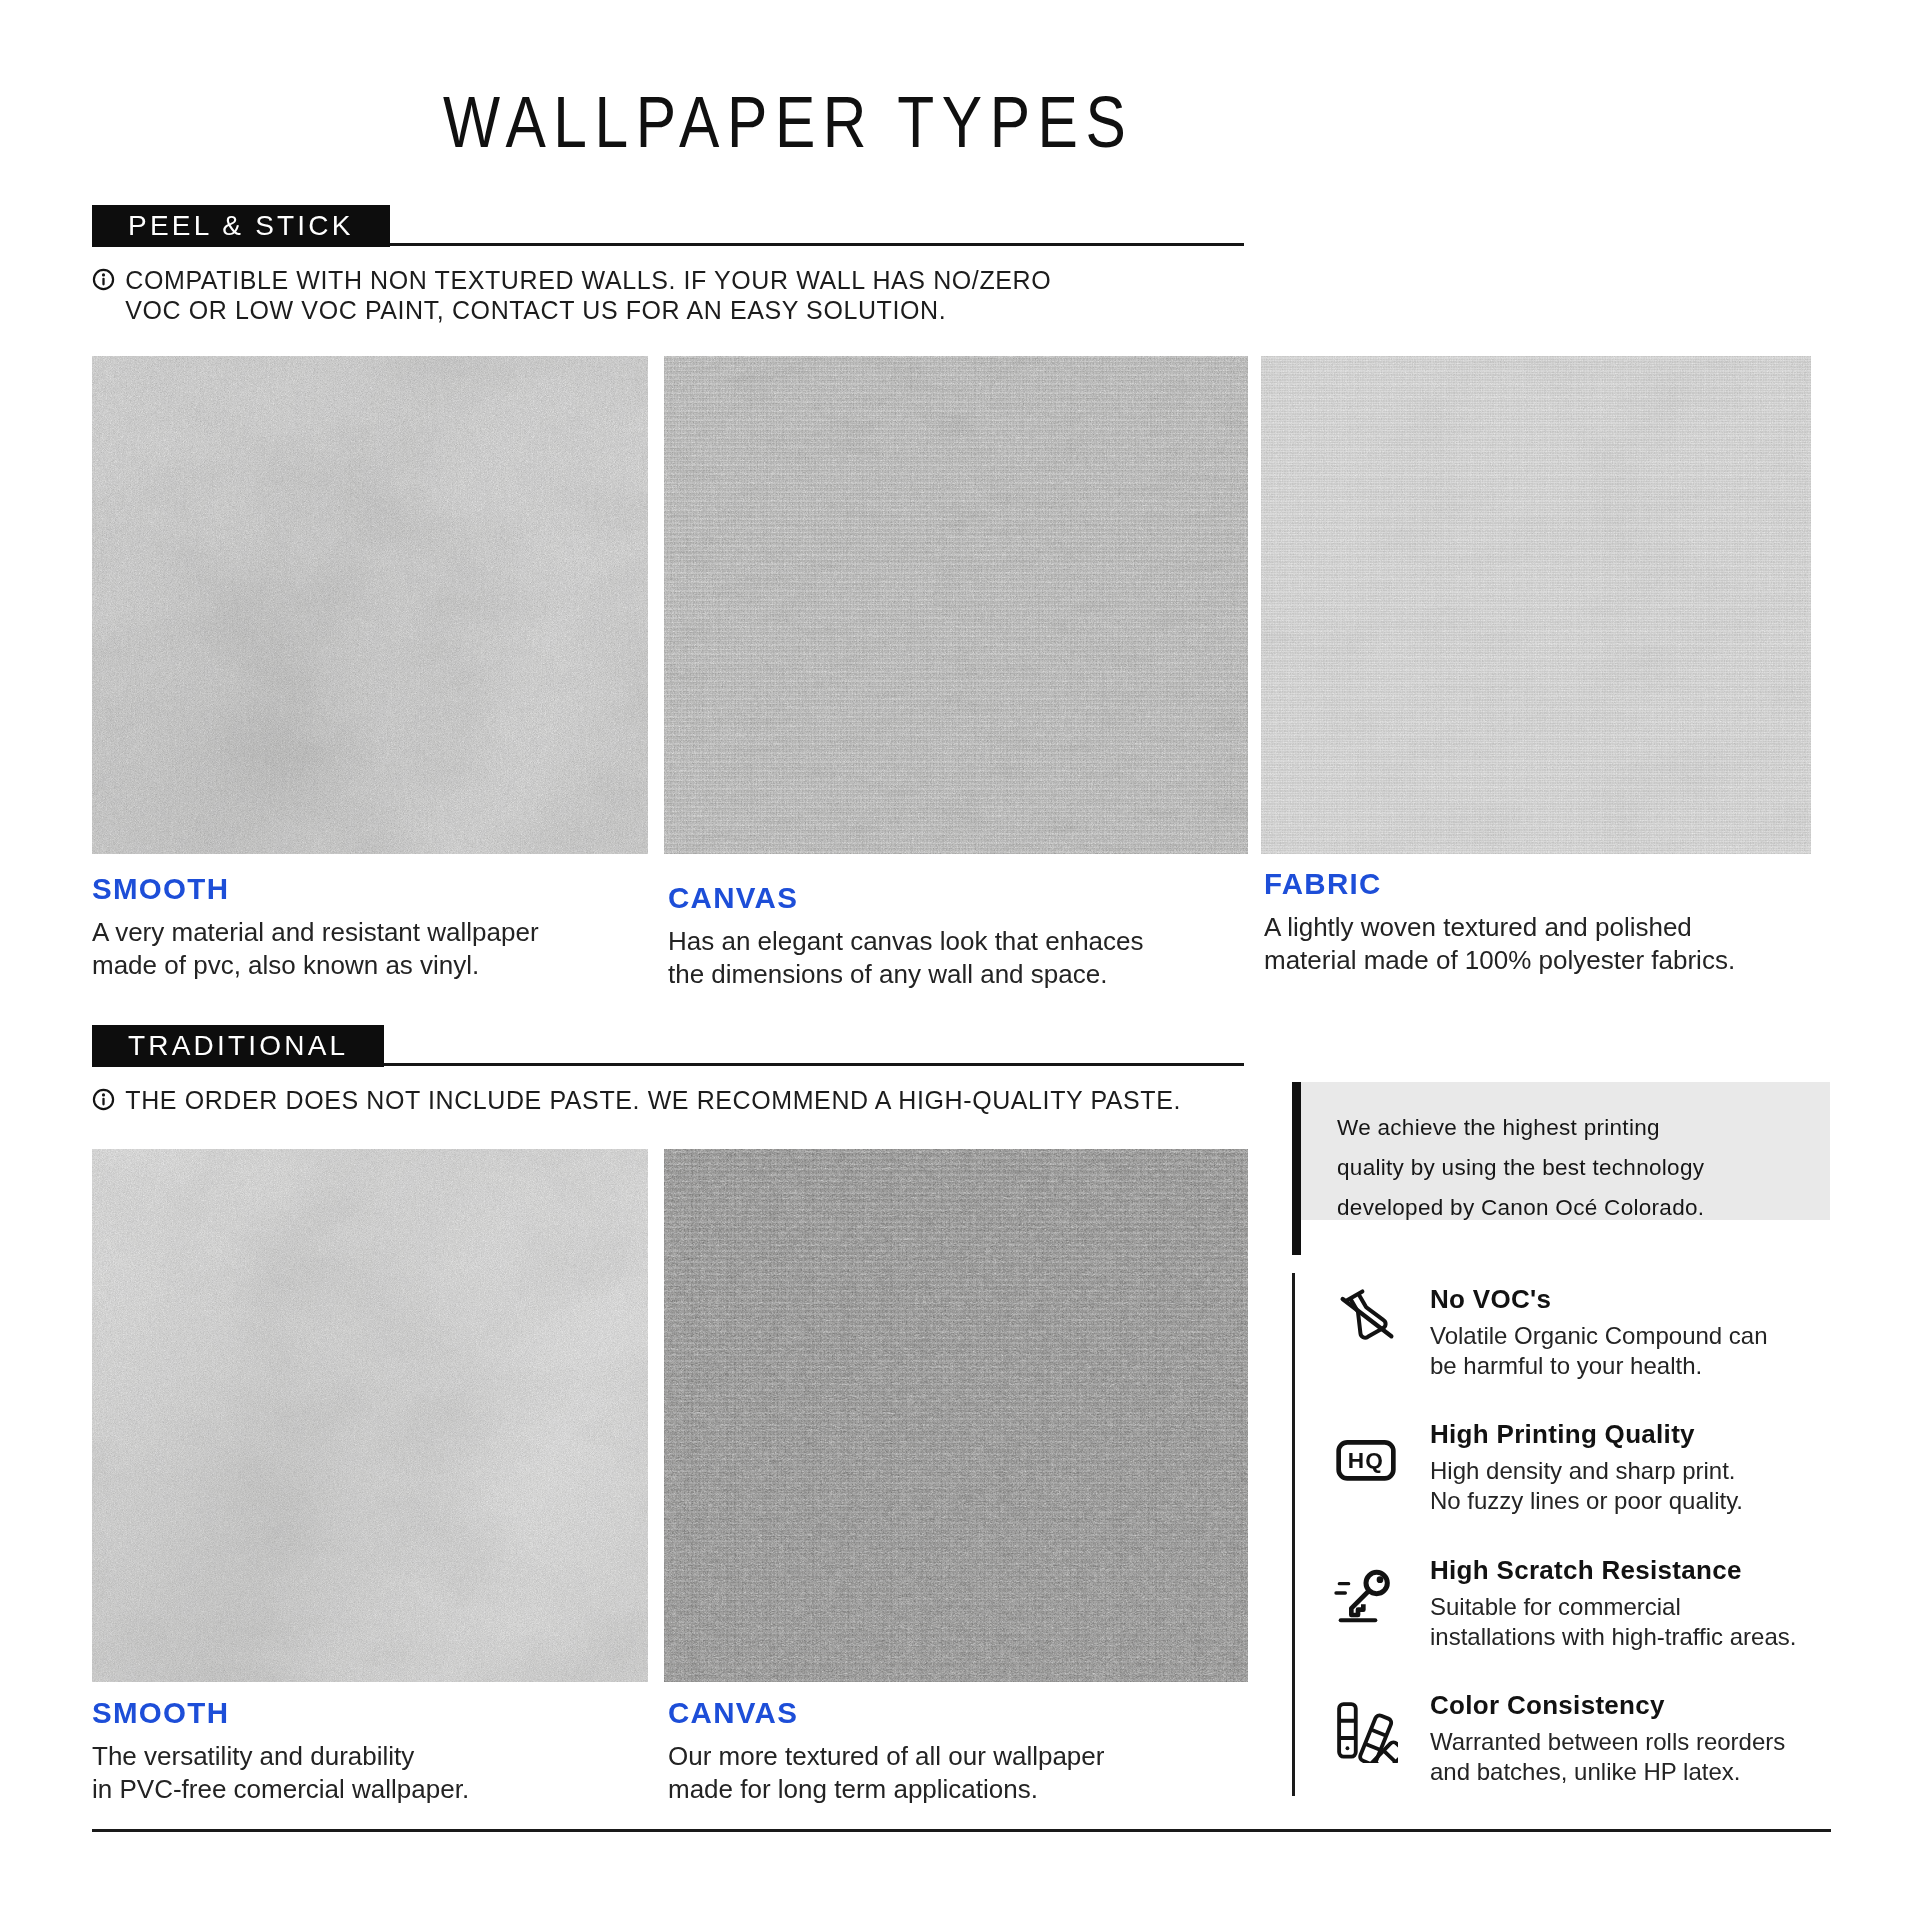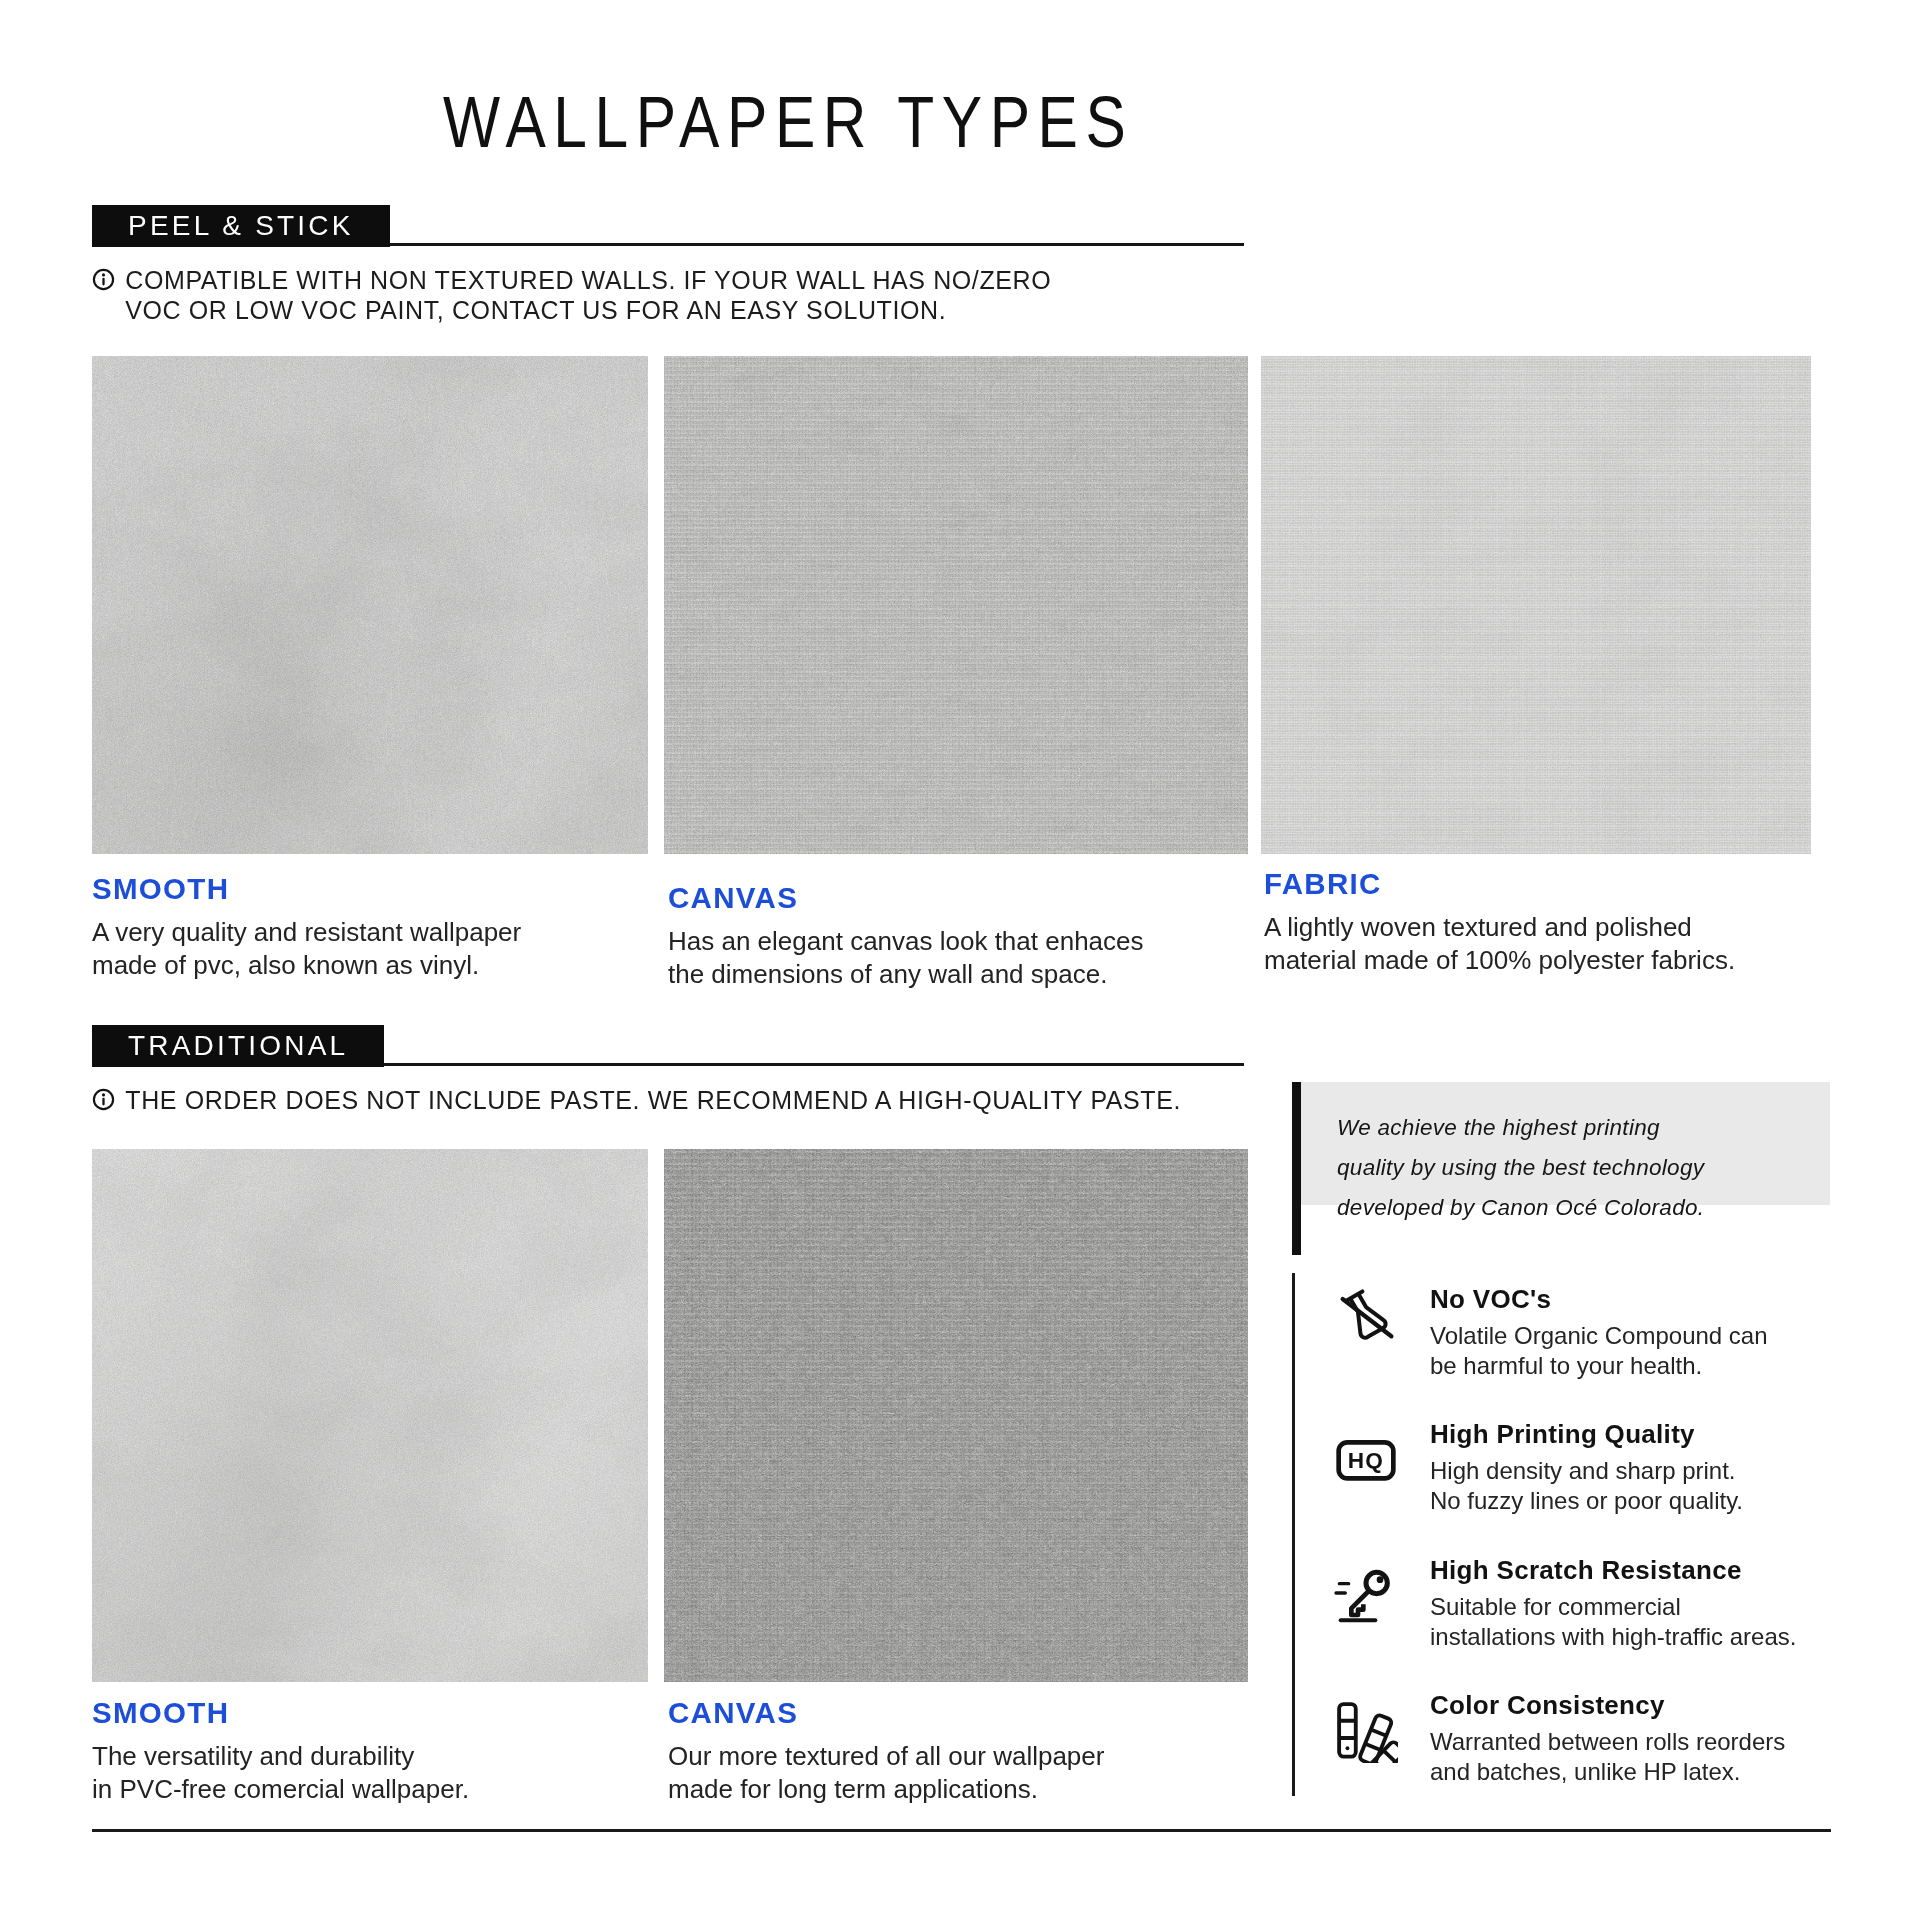--- a/index.html
+++ b/index.html
@@ -58,22 +58,22 @@
   .cap .cap-title{font-size:29.5px;font-weight:bold;letter-spacing:1.3px;color:#1d4ed8;}
   .cap .cap-desc{font-size:26px;line-height:33px;color:#232323;margin-top:10.3px;}
   #cap-ps-smooth{left:92px;top:872px;}
   #cap-ps-canvas{left:668px;top:881px;}
   #cap-ps-fabric{left:1264px;top:867px;}
   #cap-tr-smooth{left:92px;top:1696px;}
   #cap-tr-canvas{left:668px;top:1696px;}
 
   
   .qbar{position:absolute;left:1292px;top:1082px;width:9px;height:173px;background:#101010;}
-  .qbox{position:absolute;left:1301px;top:1082px;width:529px;height:123px;background:#e9e9e9;
-        box-sizing:border-box;padding:26px 19px 0 36px;font-style:italic;}
+  .qbox{position:absolute;left:1301px;top:1082px;width:529px;height:138px;background:#e9e9e9;
+        box-sizing:border-box;padding:26px 19px 0 36px;}
   .qbox .qline{font-size:22.5px;line-height:40px;color:#161616;letter-spacing:0.3px;}
 
   
   .vline{position:absolute;left:1292px;top:1273px;width:2.6px;height:523px;background:#1a1a1a;}
   .feat-icon{position:absolute;left:1334px;width:64px;height:64px;}
   .feat-text{position:absolute;left:1430px;width:417px;}
   .feat-title{font-size:26px;font-weight:bold;color:#121212;letter-spacing:0.3px;}
   .feat-desc{font-size:24px;line-height:30px;color:#242424;margin-top:6.4px;}
   #fi-1{top:1283px;} #ft-1{top:1284px;}
   #fi-2{top:1427px;} #ft-2{top:1419px;}
@@ -153,21 +153,21 @@
         </filter>
       </defs>
       <rect width="100%" height="100%" filter="url(#cl3)" opacity="0.5"></rect>
       <rect width="100%" height="100%" filter="url(#gr3)" opacity="0.28"></rect>
     </svg>
   </div>
 
   <div class="cap" id="cap-ps-smooth">
     <div class="cap-title">SMOOTH</div>
     <div class="cap-desc">
-      <div>A very quality and resistant wallpaper</div>
+      <div>A very material and resistant wallpaper</div>
       <div>made of pvc, also known as vinyl.</div>
     </div>
   </div>
   <div class="cap" id="cap-ps-canvas">
     <div class="cap-title">CANVAS</div>
     <div class="cap-desc">
       <div>Has an elegant canvas look that enhaces</div>
       <div>the dimensions of any wall and space.</div>
     </div>
   </div>

